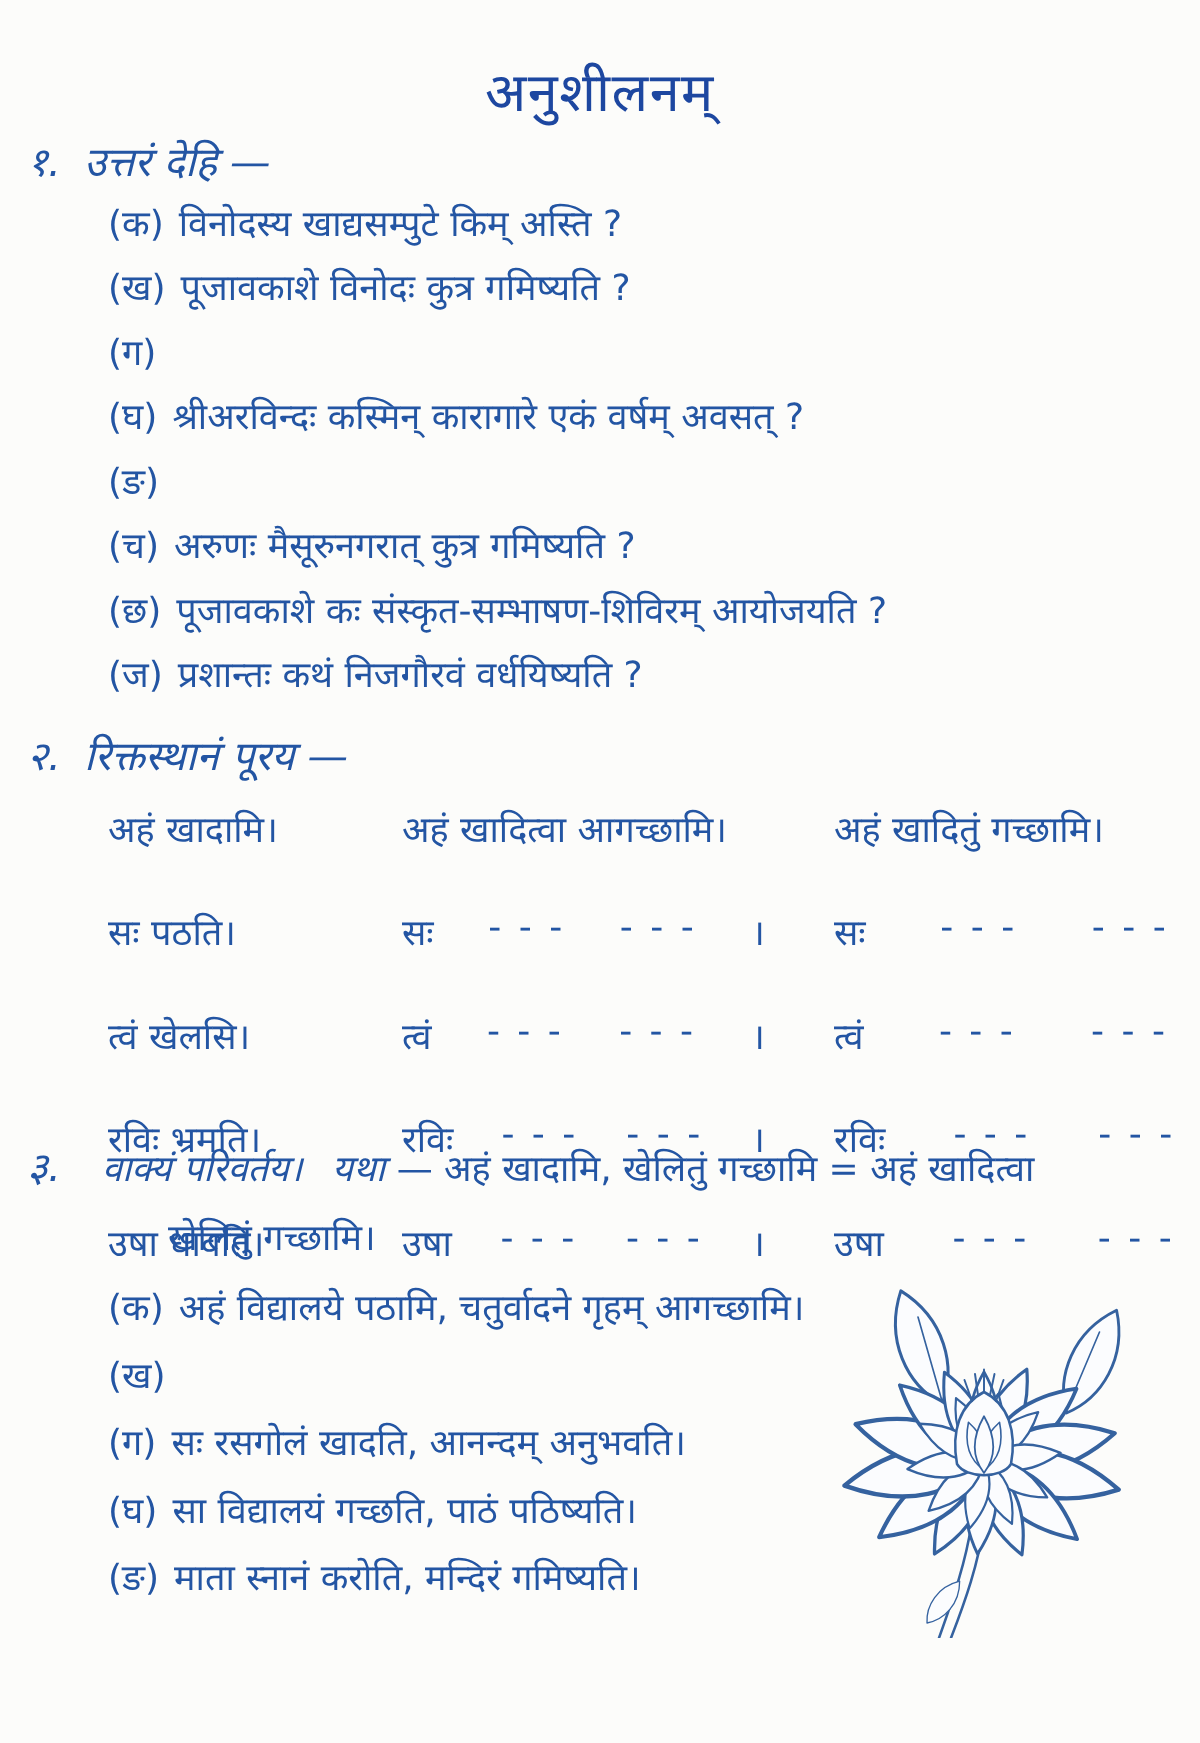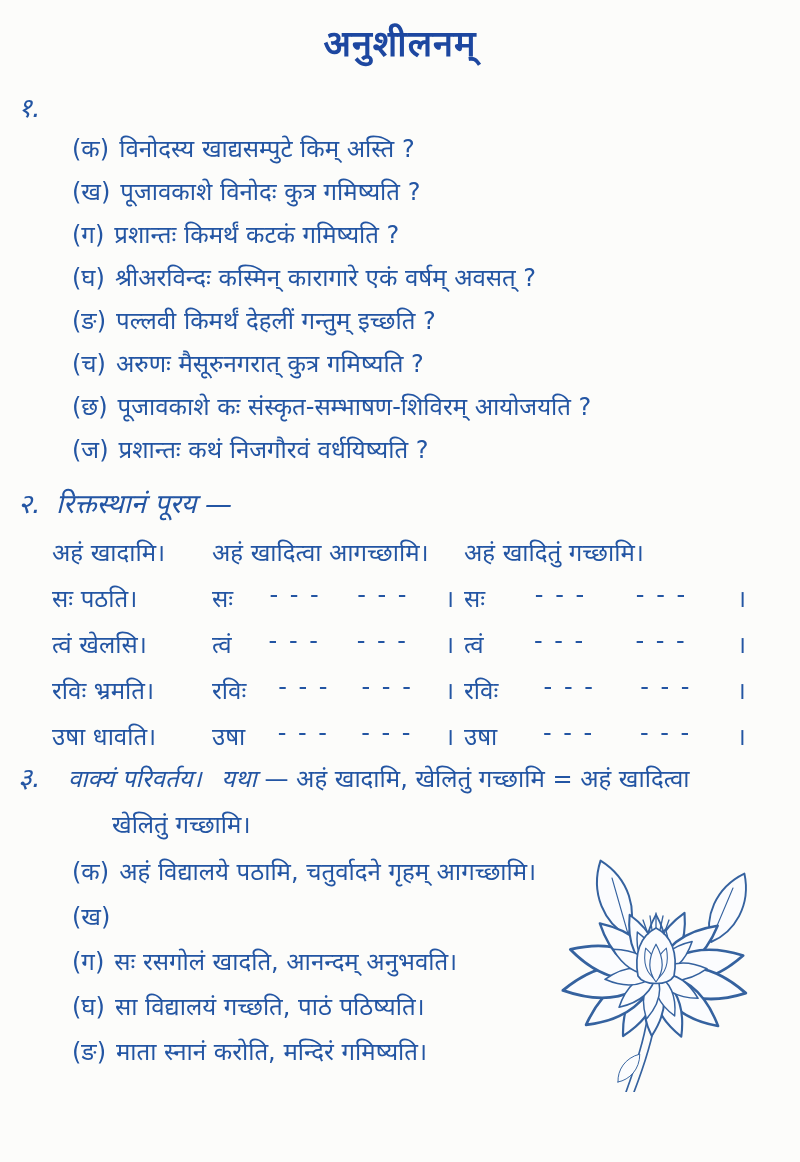--- a/index.html
+++ b/index.html
@@ -6,48 +6,49 @@
   body{
     width:800px;height:1162px;position:relative;
     background:#fcfcfa;
     font-family:"DejaVu Sans","Liberation Sans",sans-serif;
     color:#2355a3;
     overflow:hidden;
   }
   
   .title{
     text-align:center;
-    font-size:36px;font-weight:bold;
+    font-size:36px;font-weight:normal;
     color:#1d47a0;
-    padding-top:18px;
+    padding-top:36px;
     letter-spacing:1px;
   }
   
   .section{position:absolute;left:0;width:800px;}
   .sec-head{
     display:flex;align-items:baseline;
     font-size:27px;font-style:italic;
     color:#2355a3;
   }
   .sec-num{width:38px;margin-left:18px;flex:none;font-style:italic;}
   
   .qlist{margin-top:10px;}
   .qitem{
     display:flex;align-items:baseline;
     margin-left:72px;margin-bottom:15px;
     font-size:24px;line-height:28px;
   }
   .qitem .marker{margin-right:10px;flex:none;}
   
   .ftable{
-    margin-left:52px;margin-top:14px;
+    margin-left:72px;margin-top:14px;
     display:grid;
     grid-template-columns:160px 252px 292px;
     row-gap:13px;
     font-size:24px;
+    gap:36px;
   }
   .fcell{white-space:nowrap;}
   .fill-cell{
     display:flex;justify-content:space-between;
     padding-right:10px;
   }
   .fill-cell .blank{letter-spacing:2px;}
   
   .ex-line{
     font-size:24px;font-style:normal;color:#2355a3;
@@ -70,41 +71,40 @@
   }
 </style>
 </head>
 <body>
 
 <div class="title">अनुशीलनम्</div>
 
 <div class="section" style="top:88px;">
   <div class="sec-head">
     <span class="sec-num">१.</span>
+    <span>उत्तरं देहि —</span>
   </div>
   <div class="qlist">
     <div class="qitem">
       <span class="marker">(क)</span>
       <span>विनोदस्य खाद्यसम्पुटे किम् अस्ति ?</span>
     </div>
     <div class="qitem">
       <span class="marker">(ख)</span>
       <span>पूजावकाशे विनोदः कुत्र गमिष्यति ?</span>
     </div>
     <div class="qitem">
       <span class="marker">(ग)</span>
-      <span>प्रशान्तः किमर्थं कटकं गमिष्यति ?</span>
     </div>
     <div class="qitem">
       <span class="marker">(घ)</span>
       <span>श्रीअरविन्दः कस्मिन् कारागारे एकं वर्षम् अवसत् ?</span>
     </div>
     <div class="qitem">
       <span class="marker">(ङ)</span>
-      <span>पल्लवी किमर्थं देहलीं गन्तुम् इच्छति ?</span>
     </div>
     <div class="qitem">
       <span class="marker">(च)</span>
       <span>अरुणः मैसूरुनगरात् कुत्र गमिष्यति ?</span>
     </div>
     <div class="qitem">
       <span class="marker">(छ)</span>
       <span>पूजावकाशे कः संस्कृत-सम्भाषण-शिविरम् आयोजयति ?</span>
     </div>
     <div class="qitem">

